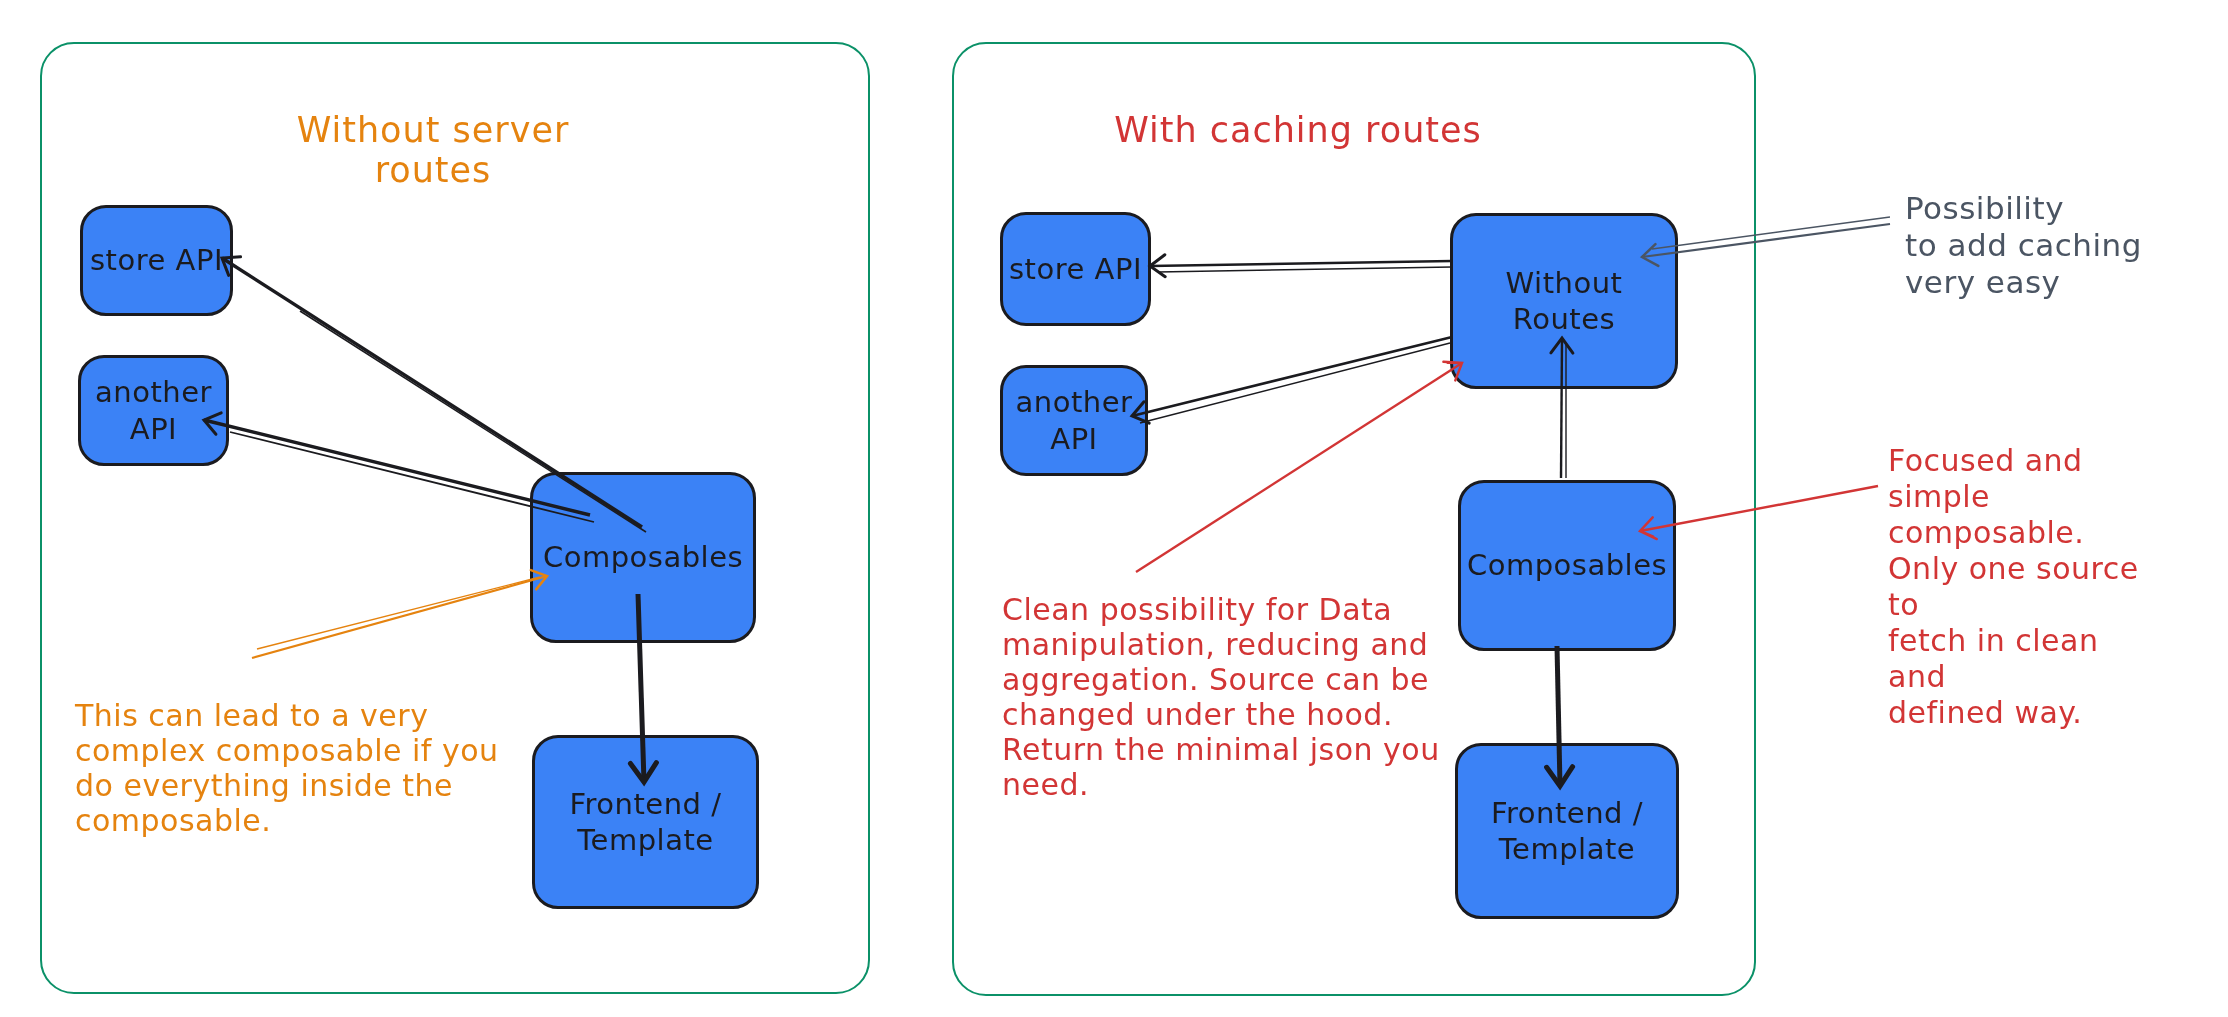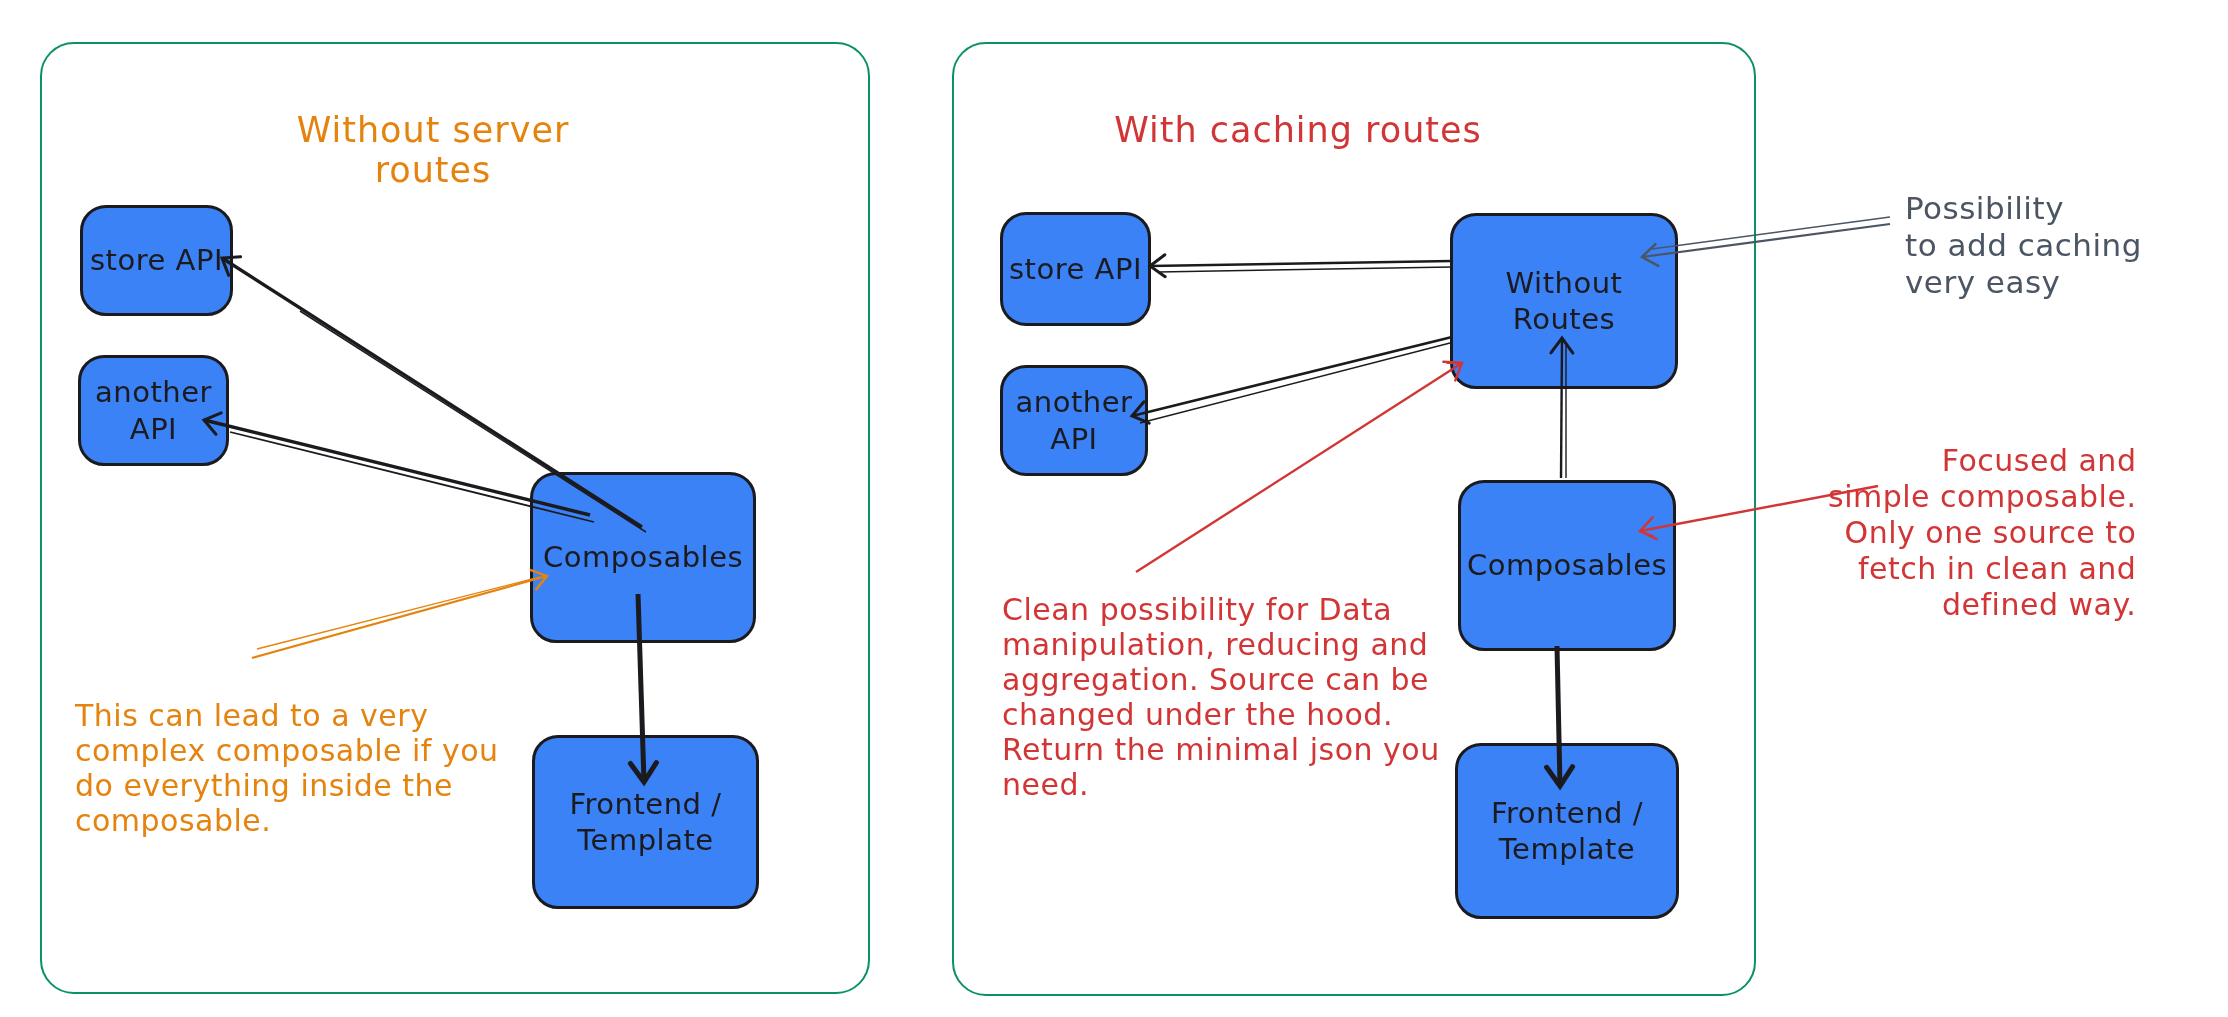--- a/index.html
+++ b/index.html
@@ -65,21 +65,21 @@
 changed under the hood.
 Return the minimal json you
 need.</div>
   <div class="note note-orange" style="left:75px; top:698px;">This can lead to a very
 complex composable if you
 do everything inside the
 composable.</div>
   <div class="note note-gray" style="left:1905px; top:190px;">Possibility
 to add caching
 very easy</div>
-  <div class="note note-red-side" style="left:1828px; top:443px;text-align:right;">Focused and
+  <div class="note note-red-side" style="left:1888px; top:443px;">Focused and
 simple composable.
 Only one source to
 fetch in clean and
 defined way.</div>
 
   <svg class="overlay" width="2228" height="1017" viewBox="0 0 2228 1017">
     <defs>
       <marker id="ah-black" markerUnits="userSpaceOnUse" markerWidth="48" markerHeight="48" refX="24" refY="24" orient="auto">
         <path d="M9 13 L24 24 L9 35" fill="none" stroke="#1b1b1f" stroke-width="3" stroke-linecap="round"></path>
       </marker>

